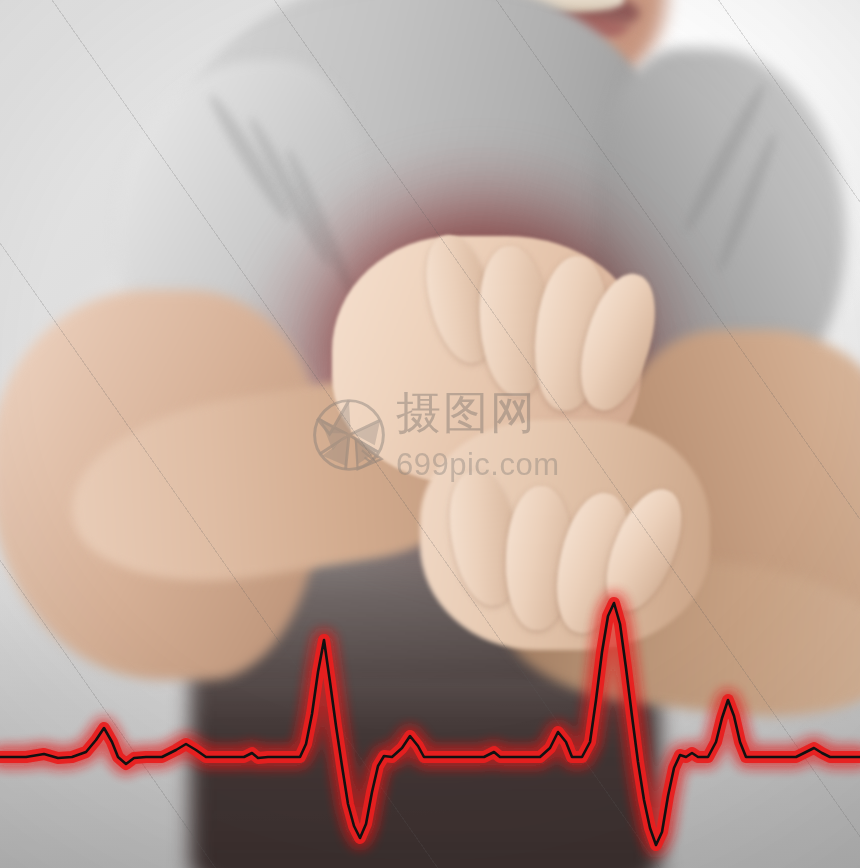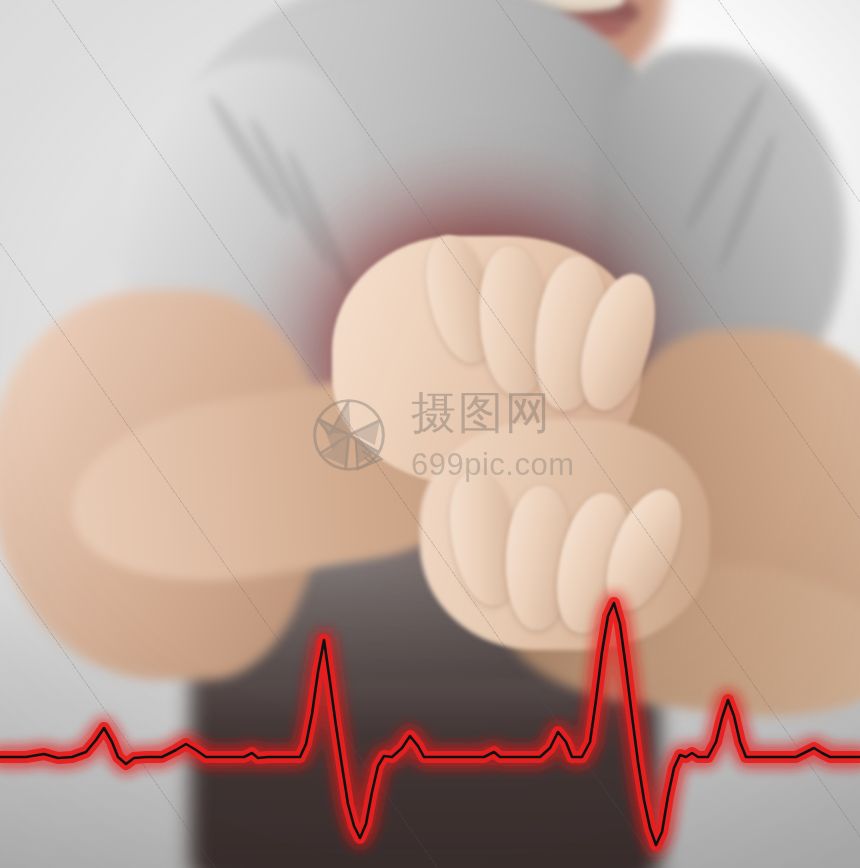--- a/index.html
+++ b/index.html
@@ -177,21 +177,21 @@
       rgba(90,90,90,.18) 176px, rgba(90,90,90,.18) 177px,
       rgba(255,255,255,0) 177px, rgba(255,255,255,0) 182px);
     pointer-events:none;
   }
 
   
   .watermark{
     position:absolute;
     left:306px;top:380px;
     width:260px;height:110px;
-    display:flex;align-items:center;gap:19px;
+    display:flex;align-items:center;gap:4px;
     opacity:.52;
     pointer-events:none;
   }
   .wm-mark{flex:0 0 auto;width:86px;height:86px;}
   .wm-text{display:flex;flex-direction:column;justify-content:center;line-height:1;}
   .wm-cn{
     font-family:"DejaVu Sans",sans-serif;
     font-size:45px;letter-spacing:2px;font-weight:400;
     color:rgba(118,112,108,.78);
   }

